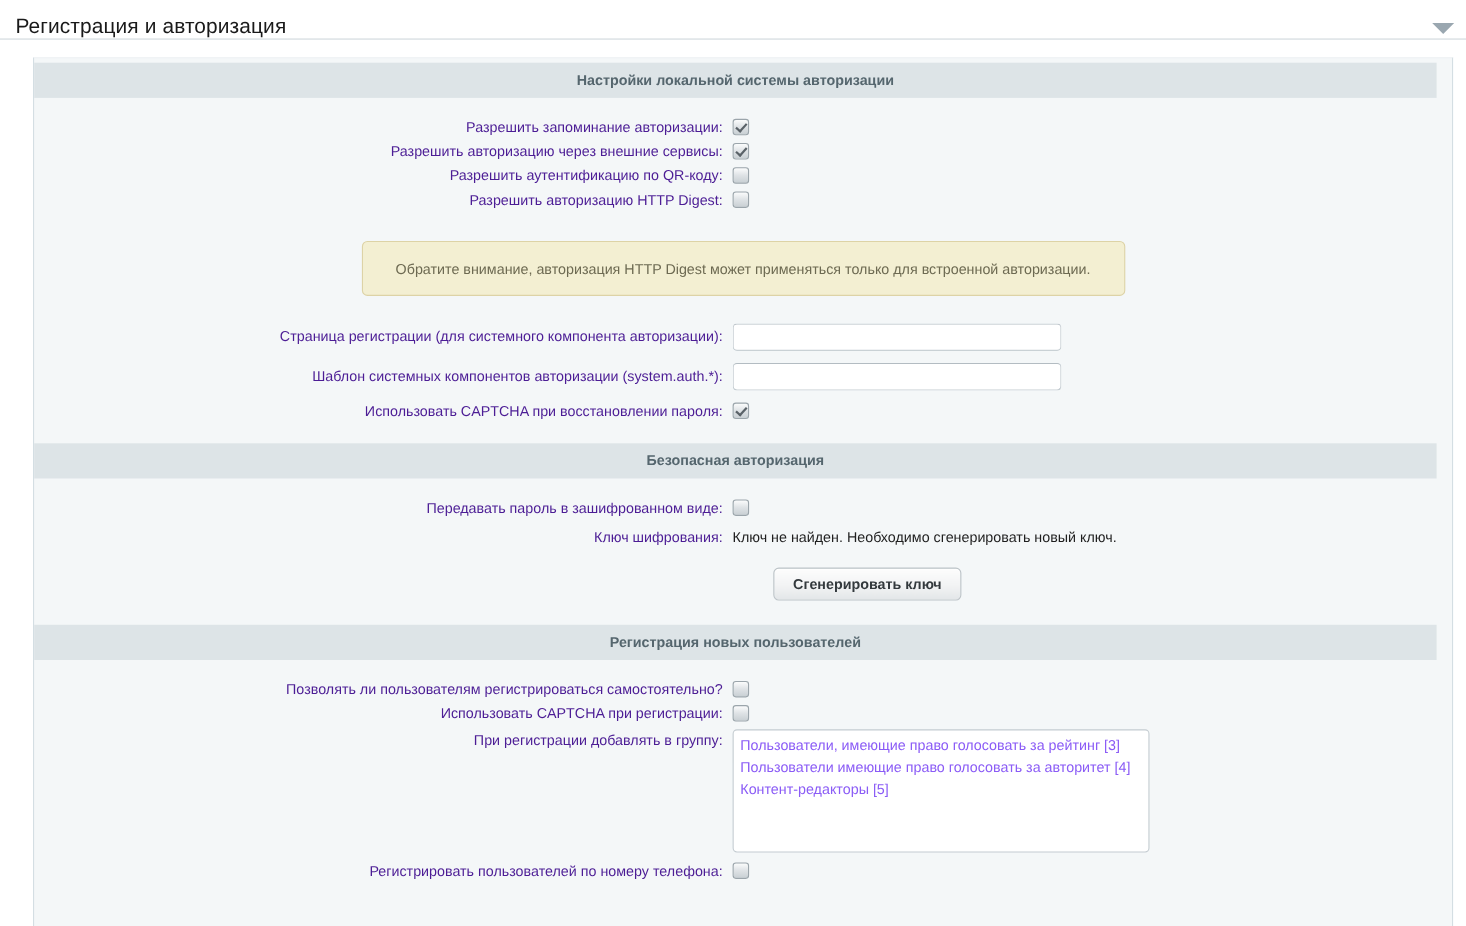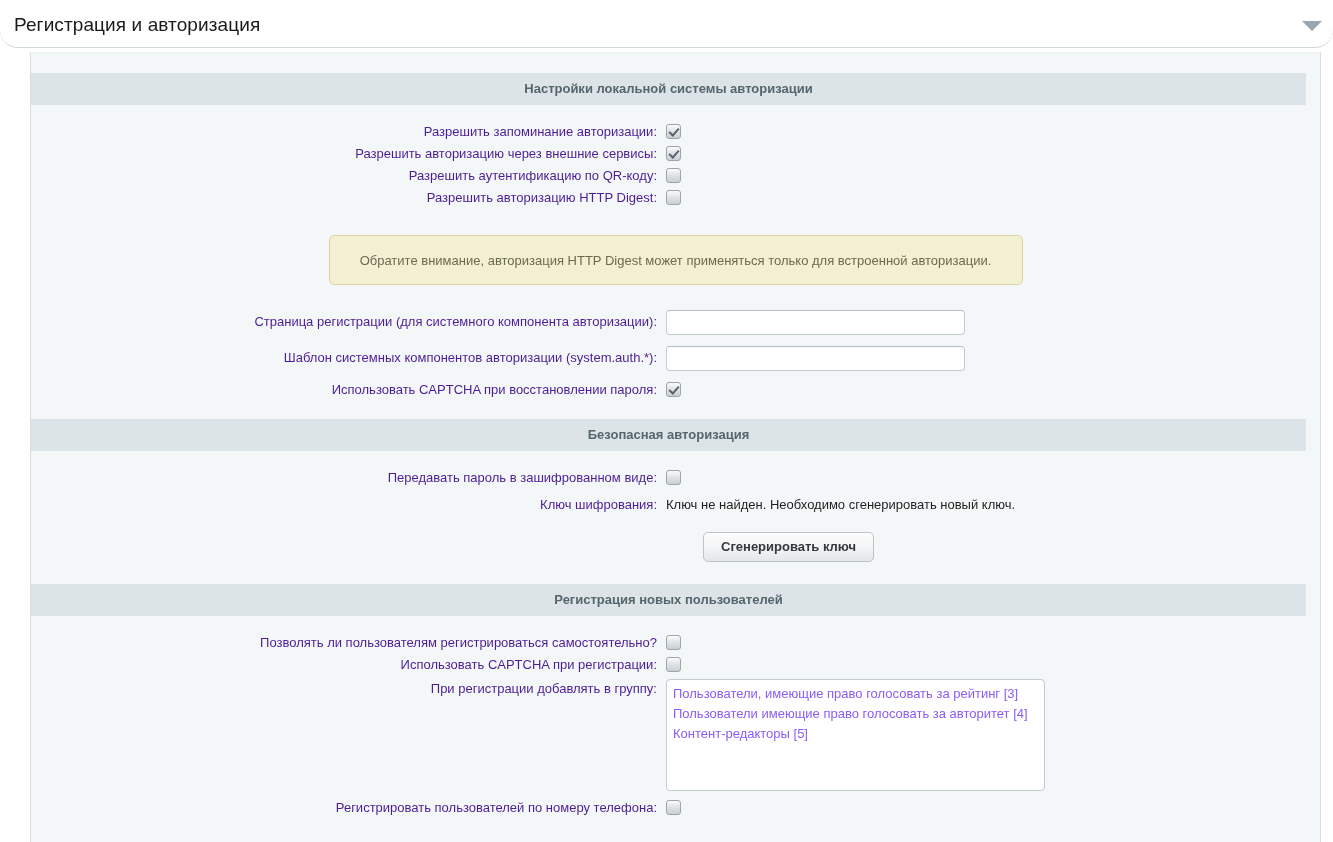--- a/index.html
+++ b/index.html
@@ -10,24 +10,23 @@
     width: 1333px;
     height: 842px;
     background: #ffffff;
     font-family: "Liberation Sans", sans-serif;
     overflow: hidden;
   }
 
   
   .titlebar {
     position: relative;
-    height: 48px;
+    height: 36px;
     background: #ffffff;
     border-bottom: 1px solid #cfd8dc;
-    border-radius: 18px;
   }
   .titlebar-text {
     position: absolute;
     left: 14px;
     top: 14px;
     font-size: 19px;
     color: #1a1a1a;
     letter-spacing: 0.1px;
     white-space: nowrap;
   }
@@ -62,21 +61,21 @@
     margin: 0 0 0 0;
     width: 1275px;
     height: 32px;
     line-height: 32px;
     background: #dde4e7;
     color: #55666e;
     font-size: 13px;
     font-weight: bold;
     text-align: center;
   }
-  .sh-1 { margin-top: 20px; }
+  .sh-1 { margin-top: 4px; }
   .sh-2 { margin-top: 22px; }
   .sh-3 { margin-top: 22px; }
 
   
   .row {
     display: flex;
     align-items: flex-start;
     width: 100%;
   }
   .row-label {

